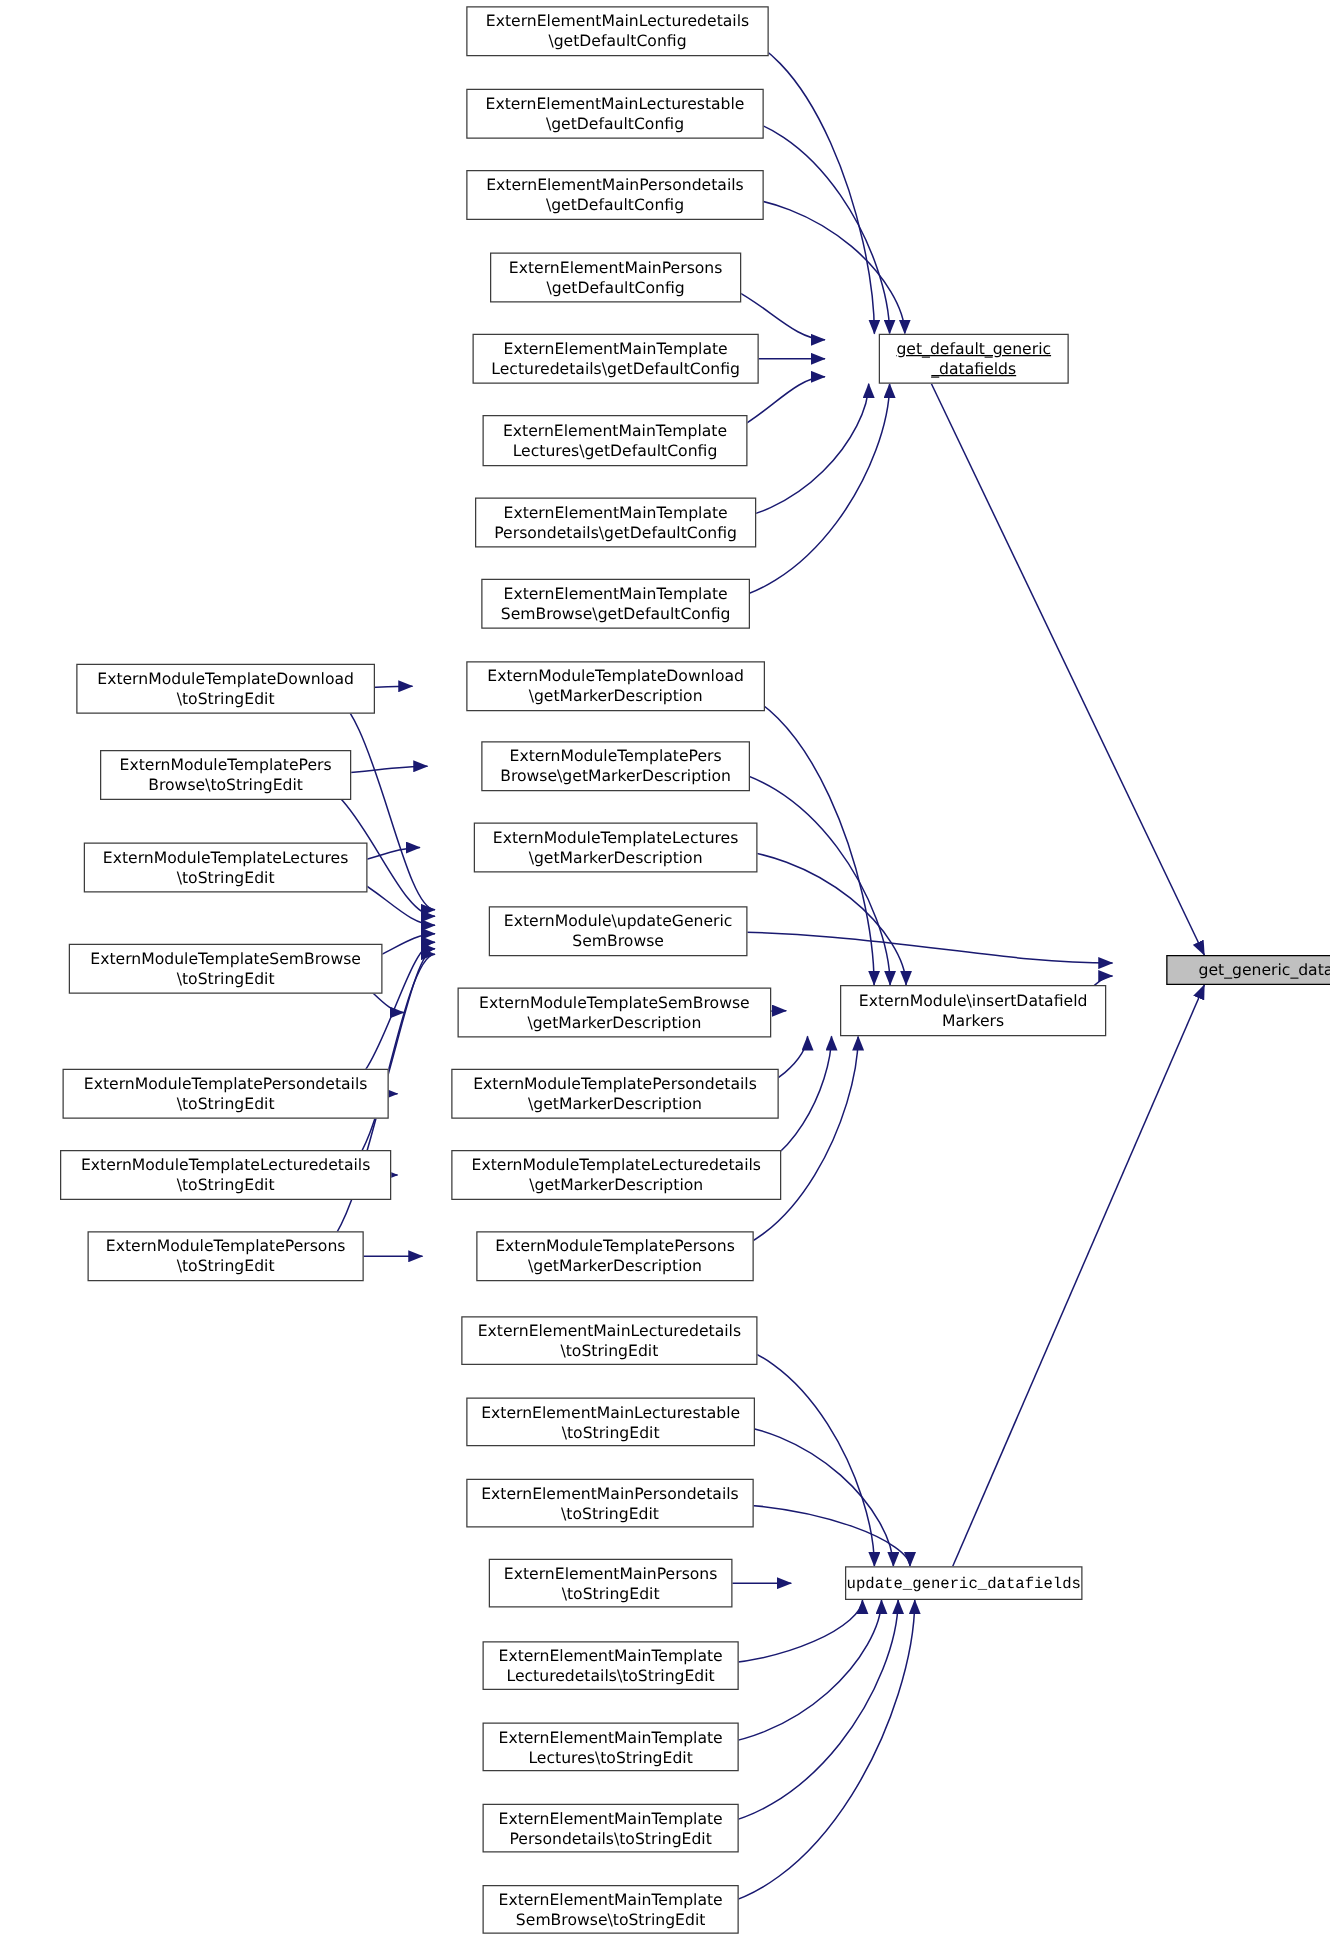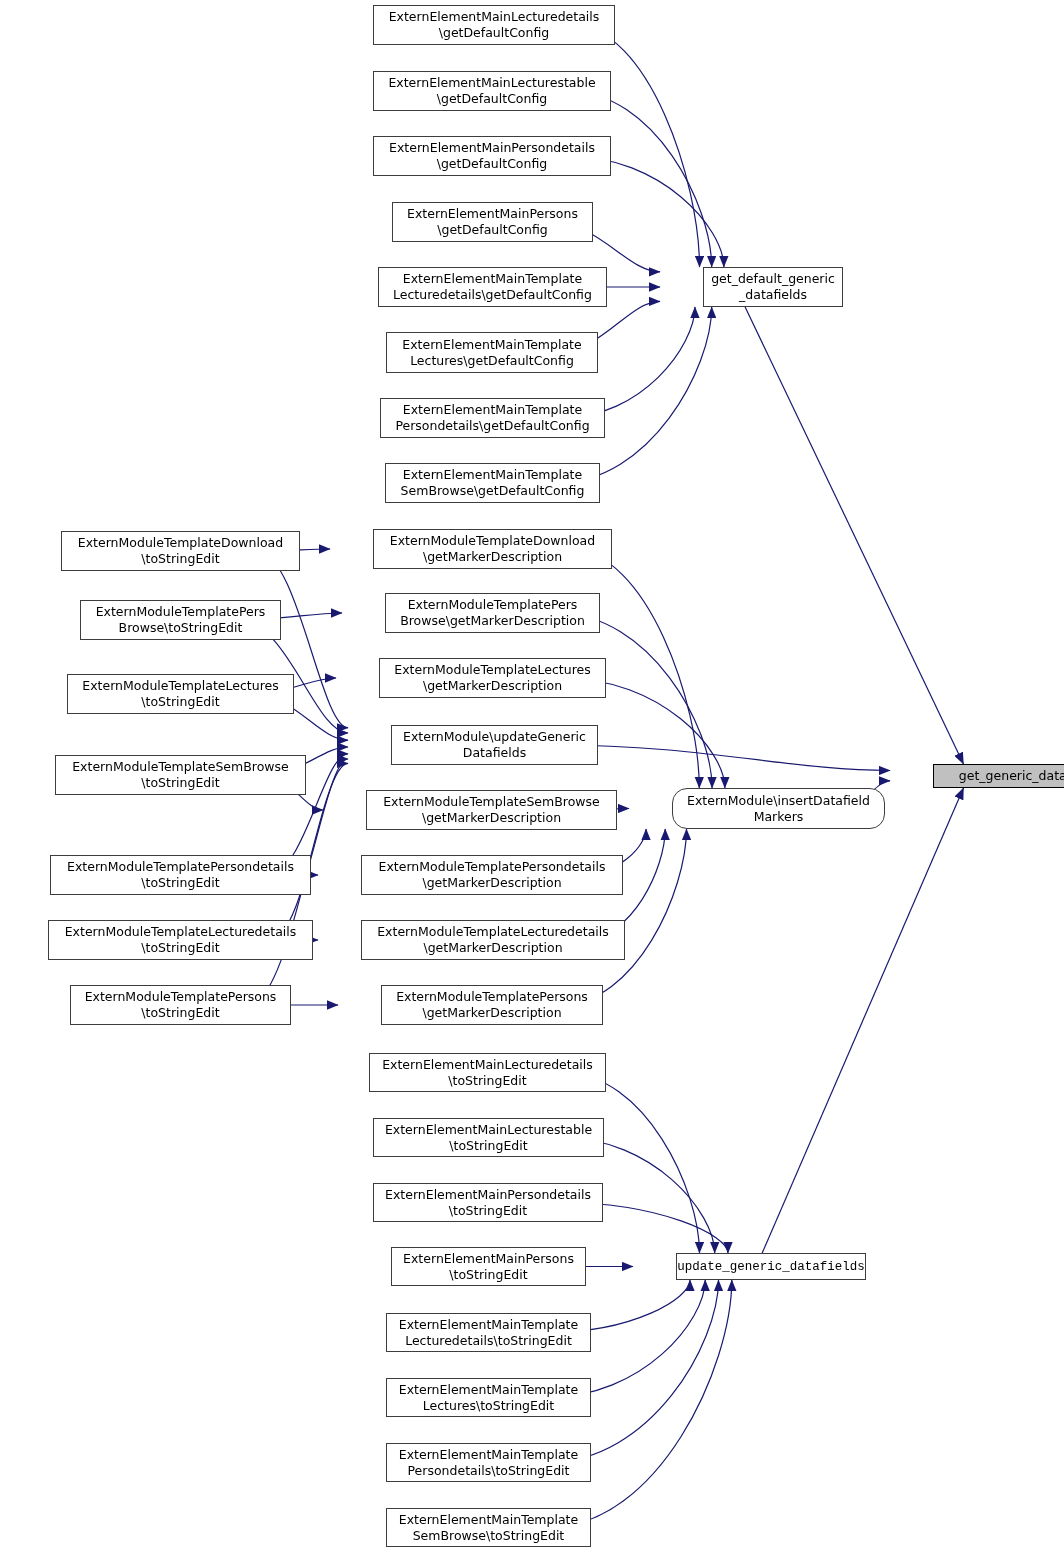--- a/index.html
+++ b/index.html
@@ -104,21 +104,21 @@
     <div class="node" style="left: 349px; top: 202px; width: 201px; height: 40px;">ExternElementMainPersons
 \getDefaultConfig</div>
     <div class="node" style="left: 335px; top: 267px; width: 229px; height: 40px;">ExternElementMainTemplate
 Lecturedetails\getDefaultConfig</div>
     <div class="node" style="left: 343px; top: 332px; width: 212px; height: 41px;">ExternElementMainTemplate
 Lectures\getDefaultConfig</div>
     <div class="node" style="left: 337px; top: 398px; width: 225px; height: 40px;">ExternElementMainTemplate
 Persondetails\getDefaultConfig</div>
     <div class="node" style="left: 342px; top: 463px; width: 215px; height: 40px;">ExternElementMainTemplate
 SemBrowse\getDefaultConfig</div>
-    <div class="node" style="left: 660px; top: 267px; width: 140px; height: 40px;">get_default_generic
+    <div class="node" style="left: 660px; top: 267px; width: 152px; height: 40px; text-decoration: underline;">get_default_generic
 _datafields</div>
     <div class="node" style="left: 18px; top: 531px; width: 239px; height: 40px;">ExternModuleTemplateDownload
 \toStringEdit</div>
     <div class="node" style="left: 37px; top: 600px; width: 201px; height: 40px;">ExternModuleTemplatePers
 Browse\toStringEdit</div>
     <div class="node" style="left: 24px; top: 674px; width: 227px; height: 40px;">ExternModuleTemplateLectures
 \toStringEdit</div>
     <div class="node" style="left: 12px; top: 755px; width: 251px; height: 40px;">ExternModuleTemplateSemBrowse
 \toStringEdit</div>
     <div class="node" style="left: 7px; top: 855px; width: 261px; height: 40px;">ExternModuleTemplatePersondetails
@@ -127,30 +127,30 @@
 \toStringEdit</div>
     <div class="node" style="left: 27px; top: 985px; width: 221px; height: 40px;">ExternModuleTemplatePersons
 \toStringEdit</div>
     <div class="node" style="left: 330px; top: 529px; width: 239px; height: 40px;">ExternModuleTemplateDownload
 \getMarkerDescription</div>
     <div class="node" style="left: 342px; top: 593px; width: 215px; height: 40px;">ExternModuleTemplatePers
 Browse\getMarkerDescription</div>
     <div class="node" style="left: 336px; top: 658px; width: 227px; height: 40px;">ExternModuleTemplateLectures
 \getMarkerDescription</div>
     <div class="node" style="left: 348px; top: 725px; width: 207px; height: 40px;">ExternModule\updateGeneric
-Datafields</div>
+SemBrowse</div>
     <div class="node" style="left: 323px; top: 790px; width: 251px; height: 40px;">ExternModuleTemplateSemBrowse
 \getMarkerDescription</div>
     <div class="node" style="left: 318px; top: 855px; width: 262px; height: 40px;">ExternModuleTemplatePersondetails
 \getMarkerDescription</div>
     <div class="node" style="left: 318px; top: 920px; width: 264px; height: 40px;">ExternModuleTemplateLecturedetails
 \getMarkerDescription</div>
     <div class="node" style="left: 338px; top: 985px; width: 222px; height: 40px;">ExternModuleTemplatePersons
 \getMarkerDescription</div>
-    <div class="node" style="left: 629px; top: 788px; width: 213px; height: 41px; border-radius: 15px;">ExternModule\insertDatafield
+    <div class="node" style="left: 629px; top: 788px; width: 213px; height: 41px;">ExternModule\insertDatafield
 Markers</div>
     <div class="node highlight" style="left: 890px; top: 764px; width: 167px; height: 24px; padding-left: 28px;">get_generic_datafields</div>
     <div class="node" style="left: 326px; top: 1053px; width: 237px; height: 39px;">ExternElementMainLecturedetails
 \toStringEdit</div>
     <div class="node" style="left: 330px; top: 1118px; width: 231px; height: 39px;">ExternElementMainLecturestable
 \toStringEdit</div>
     <div class="node" style="left: 330px; top: 1183px; width: 230px; height: 39px;">ExternElementMainPersondetails
 \toStringEdit</div>
     <div class="node" style="left: 348px; top: 1247px; width: 195px; height: 39px;">ExternElementMainPersons
 \toStringEdit</div>

